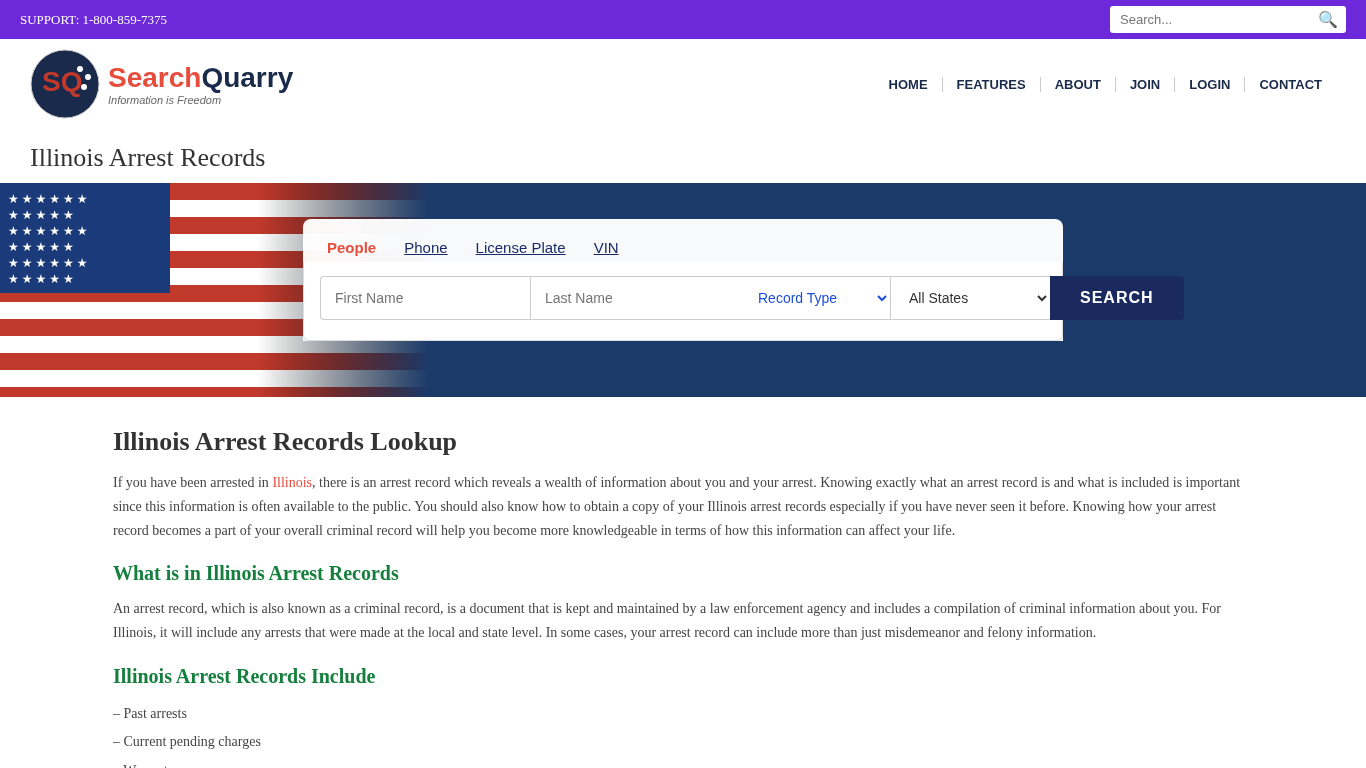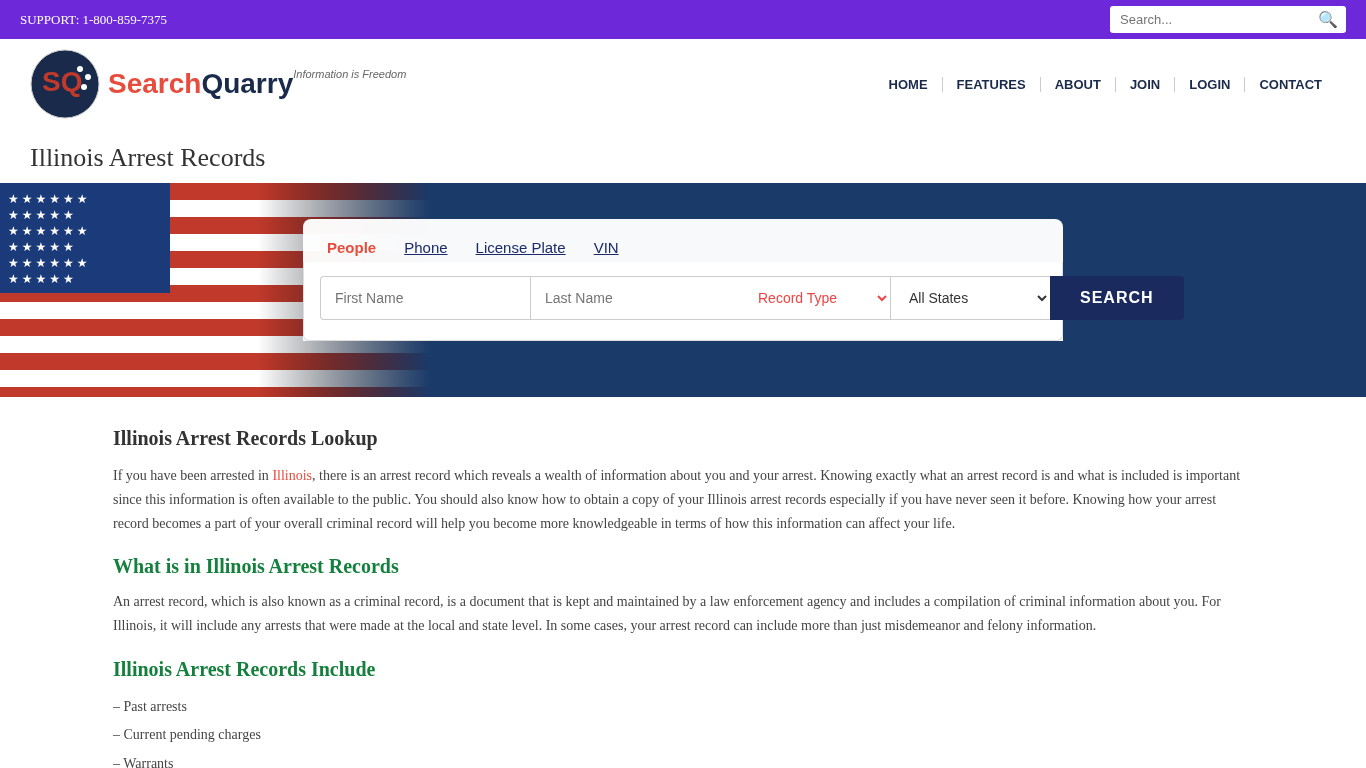--- a/index.html
+++ b/index.html
@@ -51,20 +51,21 @@
       display: flex;
       align-items: center;
     }
     .logo-icon {
       width: 70px;
       height: 70px;
       margin-right: 8px;
     }
     .logo-text {
       display: flex;
+      flex-direction: column;
     }
     .logo-brand {
       font-size: 28px;
       font-weight: bold;
       color: #1a2a4a;
       font-family: Arial, sans-serif;
     }
     .logo-tagline {
       font-size: 11px;
       color: #666;
@@ -162,21 +163,21 @@
     }
     .search-input:first-child {
       border-radius: 4px 0 0 4px;
     }
     .search-select {
       padding: 12px 14px;
       border: 1px solid #ccc;
       border-right: none;
       border-left: none;
       font-size: 14px;
-      color: #ef4444;
+      color: #1d4ed8;
       font-family: Arial, sans-serif;
       outline: none;
       background: #fff;
       cursor: pointer;
       min-width: 150px;
     }
     .search-select-states {
       padding: 12px 14px;
       border: 1px solid #ccc;
       border-right: none;
@@ -201,21 +202,21 @@
       letter-spacing: 1px;
     }
 
     
     .content {
       max-width: 1200px;
       margin: 0 auto;
       padding: 30px 30px;
     }
     .content h2 {
-      font-size: 20px;
+      font-size: 26px;
       color: #333;
       margin-bottom: 14px;
       font-weight: bold;
     }
     .content p {
       font-size: 14px;
       line-height: 1.7;
       color: #444;
       margin-bottom: 16px;
     }

